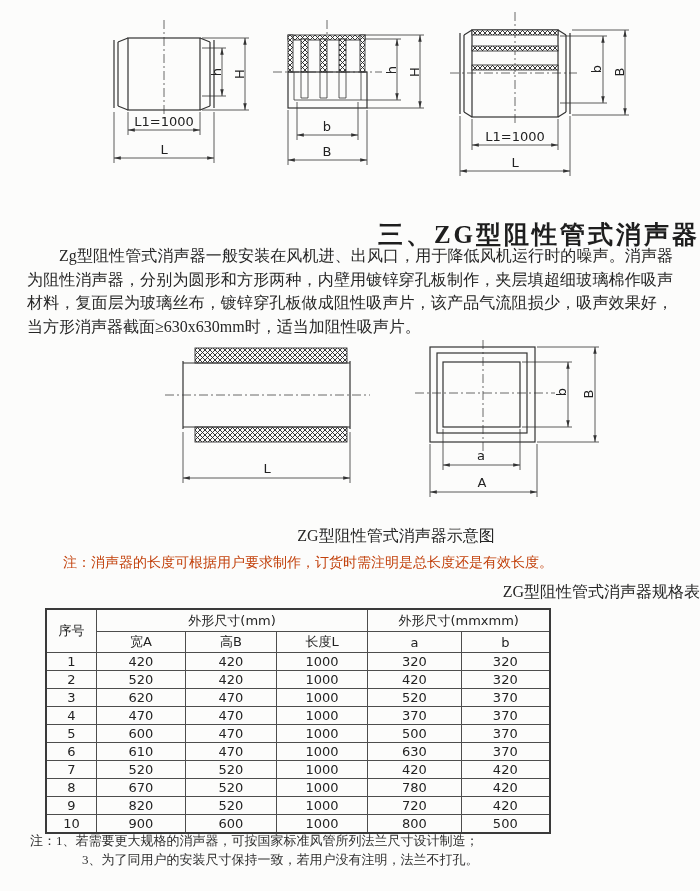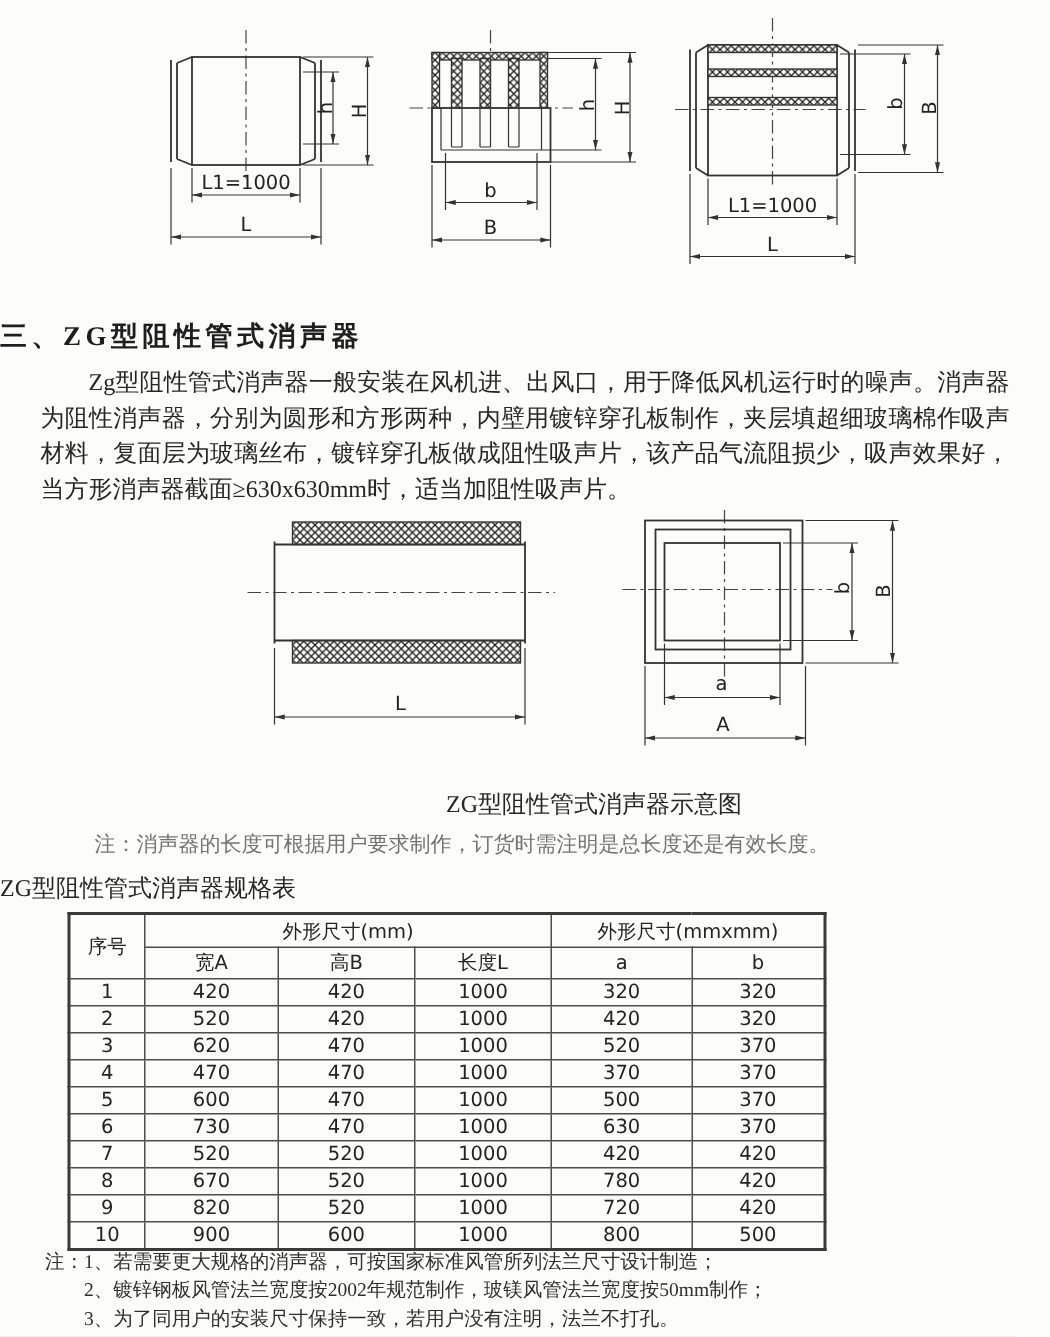--- a/index.html
+++ b/index.html
@@ -7,36 +7,36 @@
         color:#2b2b2b;font-family:"Liberation Serif","DejaVu Serif",serif;overflow:hidden;}
   .abs{position:absolute;}
   svg{display:block;overflow:visible;}
   svg line,svg path.ln,svg rect.ln{stroke:#333;fill:none;}
   .body-ln{stroke-width:1.2;}
   .thin-ln{stroke-width:0.8;}
   .cl{stroke:#444;stroke-width:0.8;stroke-dasharray:9 3 2 3;}
   .dim{stroke:#333;stroke-width:0.8;}
   .hatch{fill:url(#xh);stroke:#333;stroke-width:0.9;}
   .dimtxt{font-family:"DejaVu Sans",sans-serif;font-size:13px;fill:#222;}
-  .heading{top:197px;left:0;width:700px;text-align:left;font-size:18px;font-weight:bold;
+  .heading{top:197px;left:0;width:700px;text-align:right;font-size:25px;font-weight:bold;
            letter-spacing:3px;color:#1e1e1e;}
   .para{top:228px;left:27px;width:646px;font-size:16px;line-height:23.5px;
         text-align:justify;text-indent:32px;color:#262626;}
   .caption{top:526px;left:0;width:700px;text-align:center;font-size:16px;box-sizing:border-box;
            padding-left:92px;color:#262626;}
-  .fig-note{top:554px;left:63px;font-size:14px;color:#737373;}
-  .tbl-title{top:582px;left:0;width:700px;text-align:left;font-size:16px;color:#262626;}
+  .fig-note{top:554px;left:63px;font-size:14px;color:#c2410c;}
+  .tbl-title{top:582px;left:0;width:700px;text-align:right;font-size:16px;color:#262626;}
   table.spec{position:absolute;top:608px;left:45px;width:506px;border-collapse:collapse;
              border:2px solid #3a3a3a;font-family:"DejaVu Sans",sans-serif;color:#232323;}
   .spec th,.spec td{border:1px solid #4d4d4d;font-weight:normal;text-align:center;
                     padding:0;font-size:13px;}
   .spec tr.h1 th{height:21px;}
   .spec tr.h2 th{height:20px;}
   .spec td{height:17px;}
-  .footnotes{top:831px;left:30px;font-size:13px;line-height:19px;color:#2e2e2e;}
+  .footnotes{top:831px;left:30px;font-size:13px;line-height:19px;color:#2e2e2e;text-align:right;}
   .footnotes .fn2{padding-left:26px;}
 </style>
 </head>
 <body>
 
 <div class="page">
 
   <svg class="abs" width="0" height="0" style="left:0;top:0">
     <defs>
       <pattern id="xh" patternUnits="userSpaceOnUse" width="5" height="5">
@@ -208,21 +208,21 @@
       <tr>
           <td>5</td>
           <td>600</td>
           <td>470</td>
           <td>1000</td>
           <td>500</td>
           <td>370</td>
         </tr>
       <tr>
           <td>6</td>
-          <td>730</td>
+          <td>610</td>
           <td>470</td>
           <td>1000</td>
           <td>630</td>
           <td>370</td>
         </tr>
       <tr>
           <td>7</td>
           <td>520</td>
           <td>520</td>
           <td>1000</td>
@@ -251,17 +251,16 @@
           <td>600</td>
           <td>1000</td>
           <td>800</td>
           <td>500</td>
         </tr>
     </tbody>
   </table>
 
   <div class="abs footnotes">
     <div class="fn1"><span>注：</span><span>1、若需要更大规格的消声器，可按国家标准风管所列法兰尺寸设计制造；</span></div>
-    <div class="fn2">2、镀锌钢板风管法兰宽度按2002年规范制作，玻镁风管法兰宽度按50mm制作；</div>
     <div class="fn2">3、为了同用户的安装尺寸保持一致，若用户没有注明，法兰不打孔。</div>
   </div>
 
 </div>
 
 </body></html>

